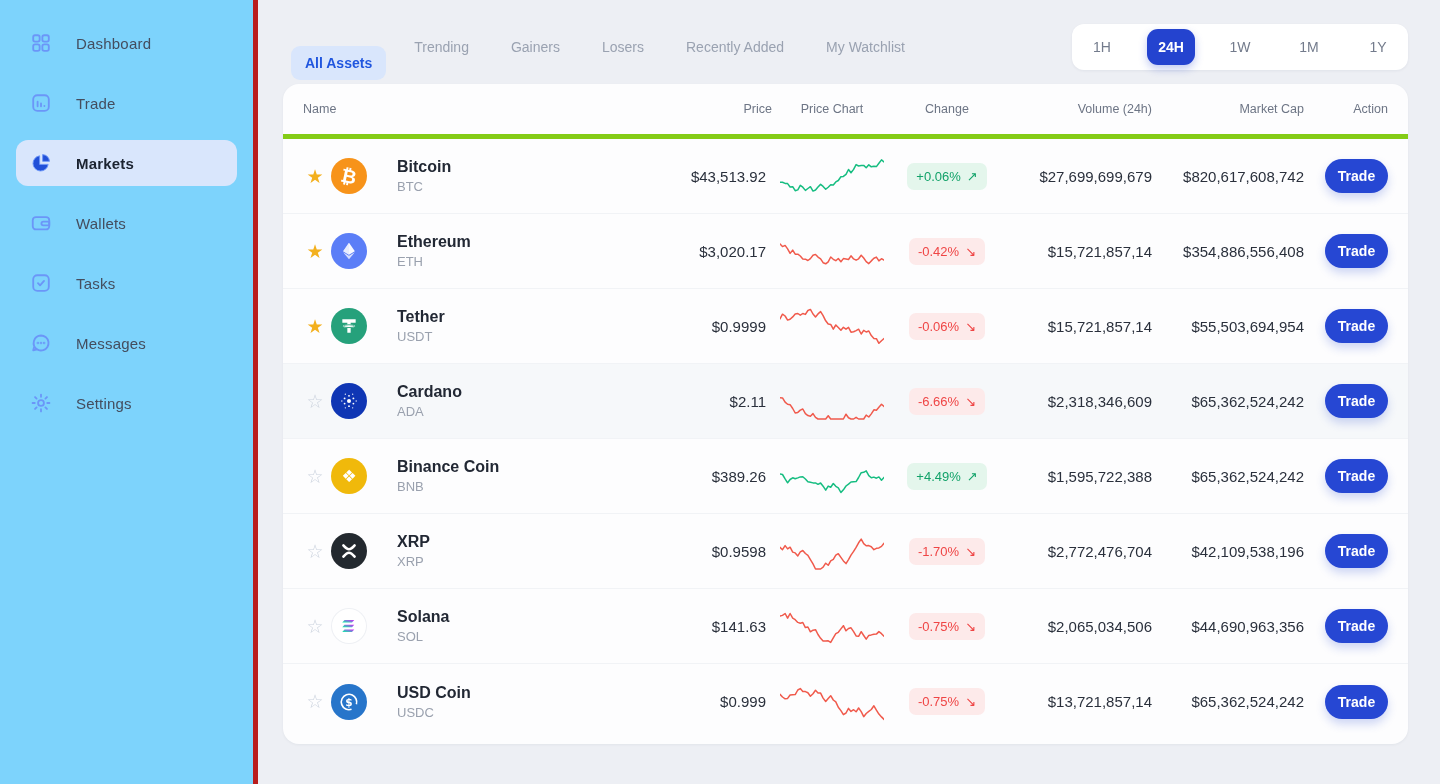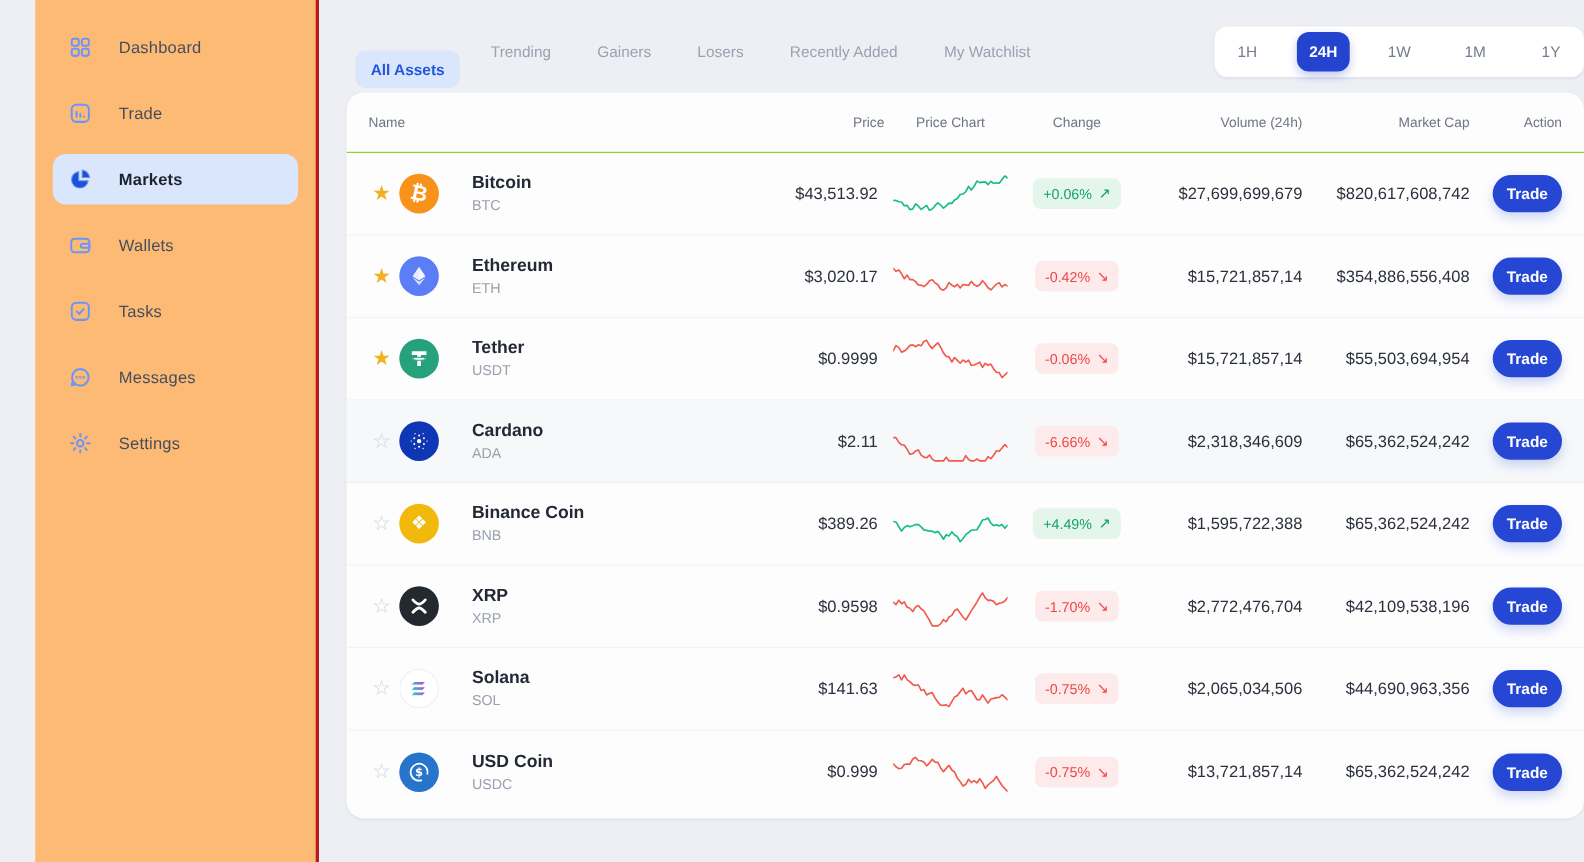--- a/index.html
+++ b/index.html
@@ -6,22 +6,22 @@
   html,body { width:1440px; height:784px; overflow:hidden; }
   body {
     font-family:"Liberation Sans","DejaVu Sans",sans-serif;
     background:#edeff4; color:#222834;
     -webkit-font-smoothing:antialiased;
   }
   .app { display:flex; width:1440px; height:784px; }
 
   
   .sidebar {
-    width:258px; height:100%; background:#fdba74;
-    border-right:3px solid #b91c1c; padding:20px 16px; flex-shrink:0;margin-left:32px;
+    width:258px; height:100%; background:#7dd3fc;
+    border-right:5px solid #b91c1c; padding:20px 16px; flex-shrink:0;
   }
   .side-item {
     display:flex; align-items:center; gap:24px;
     height:46px; padding:0 14px; border-radius:12px;
     margin-bottom:14px; cursor:pointer;
   }
   .side-item .side-icon { width:22px; height:22px; display:flex; align-items:center; justify-content:center; }
   .side-item .side-icon svg { stroke:#6b96f8; }
   .side-label { font-size:15px; color:#444d5e; letter-spacing:.2px; }
   .side-item.active { background:#d9e6fc; }
@@ -53,21 +53,21 @@
   .card {
     margin-top:6px; width:1125px; height:660px; background:#fdfdfe;
     border-radius:16px; box-shadow:0 1px 3px rgba(25,35,65,.05);
     overflow:hidden;
   }
   .grid {
     display:grid;
     grid-template-columns:32px 56px 1fr 120px 120px 110px 150px 152px 84px;
     align-items:center; padding:0 20px 0 16px;
   }
-  .thead { height:55px; border-bottom:1px solid #84cc16; }
+  .thead { height:55px; border-bottom:5px solid #84cc16; }
   .th { font-size:12.5px; color:#6d7585; }
   .th.c-name { grid-column:1 / span 3; padding-left:4px; }
   .th.right { text-align:right; }
   .th.center { text-align:center; }
 
   .trow { height:75px; border-bottom:1px solid #f1f3f6; }
   .trow:last-child { border-bottom:none; }
   .trow.highlight { background:#f6f8fa; }
 
   .star { font-size:19px; text-align:center; cursor:pointer; line-height:1; }

